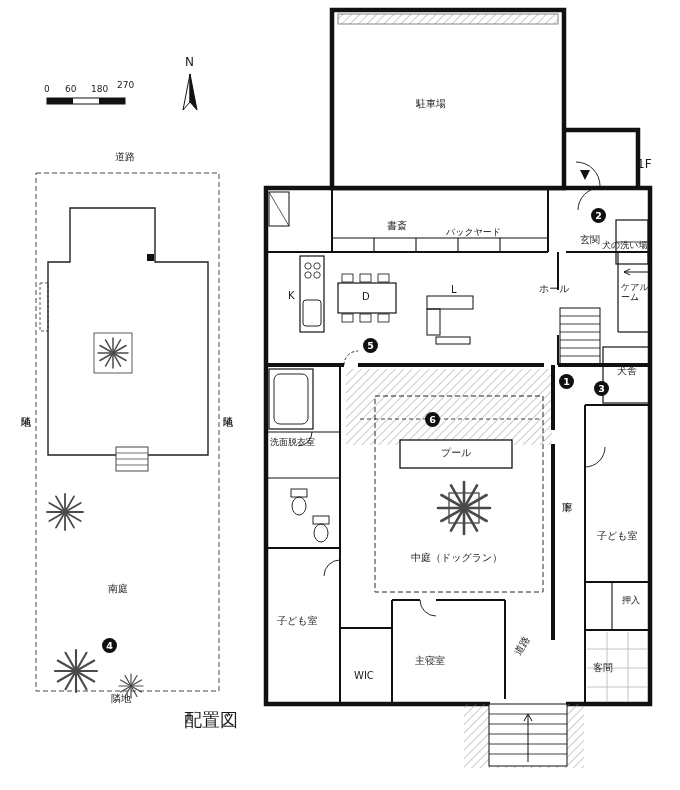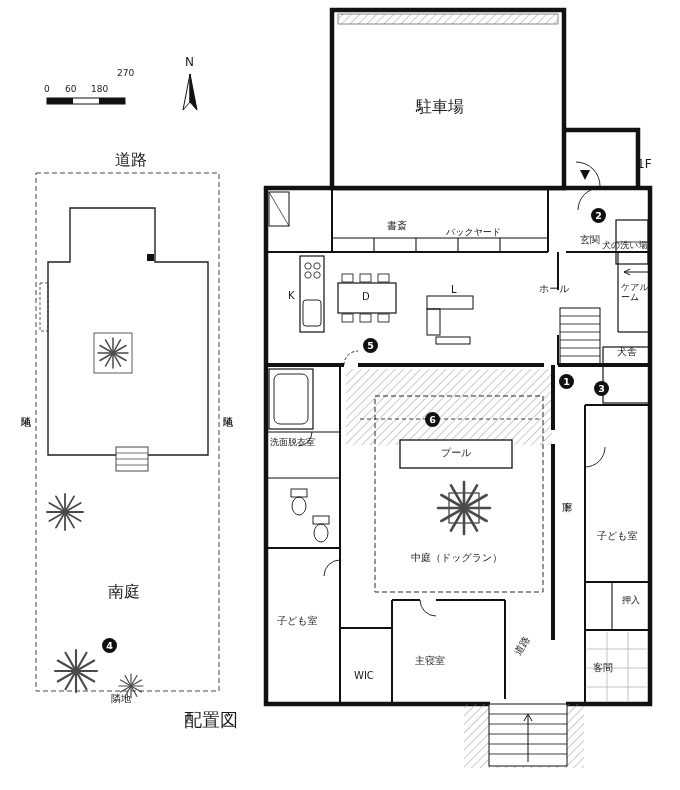--- a/index.html
+++ b/index.html
@@ -1,21 +1,21 @@
 <!DOCTYPE html>
 <html><head>
 <meta charset="utf-8">
 <style>
   *{margin:0;padding:0;box-sizing:border-box}
   html,body{background:#fff}
   .canvas{position:relative;width:680px;height:790px;background:#fff;
     font-family:"DejaVu Sans","Liberation Sans",sans-serif;color:#1a1a1a;overflow:hidden}
   .svg-layer{position:absolute;left:0;top:0}
   .lbl{position:absolute;font-size:10px;line-height:1.15;white-space:nowrap;color:#1a1a1a}
-  .s9{font-size:9px}.s11{font-size:16px}.s12{font-size:12px}.s13{font-size:18px}
+  .s9{font-size:9px}.s11{font-size:10px}.s12{font-size:12px}.s13{font-size:18px}
   .vert{writing-mode:vertical-rl;text-orientation:upright;letter-spacing:1px}
   .wrapbox{white-space:normal;width:30px}
   .rot{transform:rotate(-58deg);transform-origin:center}
   .marker{position:absolute;width:15px;height:15px;border-radius:50%;background:#101010;color:#fff;
     font-size:9.5px;font-weight:bold;display:flex;align-items:center;justify-content:center}
 </style>
 </head>
 <body>
 
 <div class="canvas">
@@ -183,41 +183,41 @@
   <use href="#tree" transform="translate(65,512) scale(1.8)"></use>
   <use href="#tree" transform="translate(76,671) scale(2.1)"></use>
   <use href="#tree" transform="translate(131,686) scale(1.2)"></use>
   <use href="#tree" transform="translate(464,508) scale(2.6)"></use>
 </svg>
 
 <span class="lbl s12" style="left:185px;top:56px">N</span>
 <span class="lbl s9" style="left:44px;top:84px">0</span>
 <span class="lbl s9" style="left:65px;top:84px">60</span>
 <span class="lbl s9" style="left:91px;top:84px">180</span>
-<span class="lbl s9" style="left:117px;top:68px">270</span>
+<span class="lbl s9" style="left:117px;top:80px">270</span>
 
 <span class="lbl s11" style="left:115px;top:151px">道路</span>
 <span class="lbl vert" style="left:20px;top:408px">隣地</span>
 <span class="lbl vert" style="left:222px;top:408px">隣地</span>
 <span class="lbl" style="left:111px;top:693px">隣地</span>
 <span class="lbl s11" style="left:108px;top:583px">南庭</span>
 <span class="lbl s13" style="left:184px;top:710px">配置図</span>
 
 <span class="lbl s12" style="left:637px;top:158px">1F</span>
 <span class="lbl s11" style="left:416px;top:98px">駐車場</span>
 <span class="lbl" style="left:387px;top:220px">書斎</span>
 <span class="lbl s9" style="left:446px;top:227px">バックヤード</span>
 <span class="lbl" style="left:580px;top:234px">玄関</span>
 <span class="lbl s9" style="left:602px;top:240px">犬の洗い場</span>
 <span class="lbl" style="left:539px;top:283px">ホール</span>
 <span class="lbl s9 wrapbox" style="left:621px;top:282px">ケアルーム</span>
 <span class="lbl" style="left:288px;top:290px">K</span>
 <span class="lbl" style="left:362px;top:291px">D</span>
 <span class="lbl" style="left:451px;top:284px">L</span>
-<span class="lbl" style="left:617px;top:346px">犬舎</span>
+<span class="lbl" style="left:617px;top:365px">犬舎</span>
 <span class="lbl s9" style="left:270px;top:437px">洗面脱衣室</span>
 <span class="lbl" style="left:441px;top:447px">プール</span>
 <span class="lbl" style="left:411px;top:552px">中庭（ドッグラン）</span>
 <span class="lbl vert" style="left:561px;top:494px">廊下</span>
 <span class="lbl" style="left:597px;top:530px">子ども室</span>
 <span class="lbl s9" style="left:622px;top:595px">押入</span>
 <span class="lbl" style="left:277px;top:615px">子ども室</span>
 <span class="lbl" style="left:354px;top:670px">WIC</span>
 <span class="lbl" style="left:415px;top:655px">主寝室</span>
 <span class="lbl rot" style="left:512px;top:640px">道路</span>

